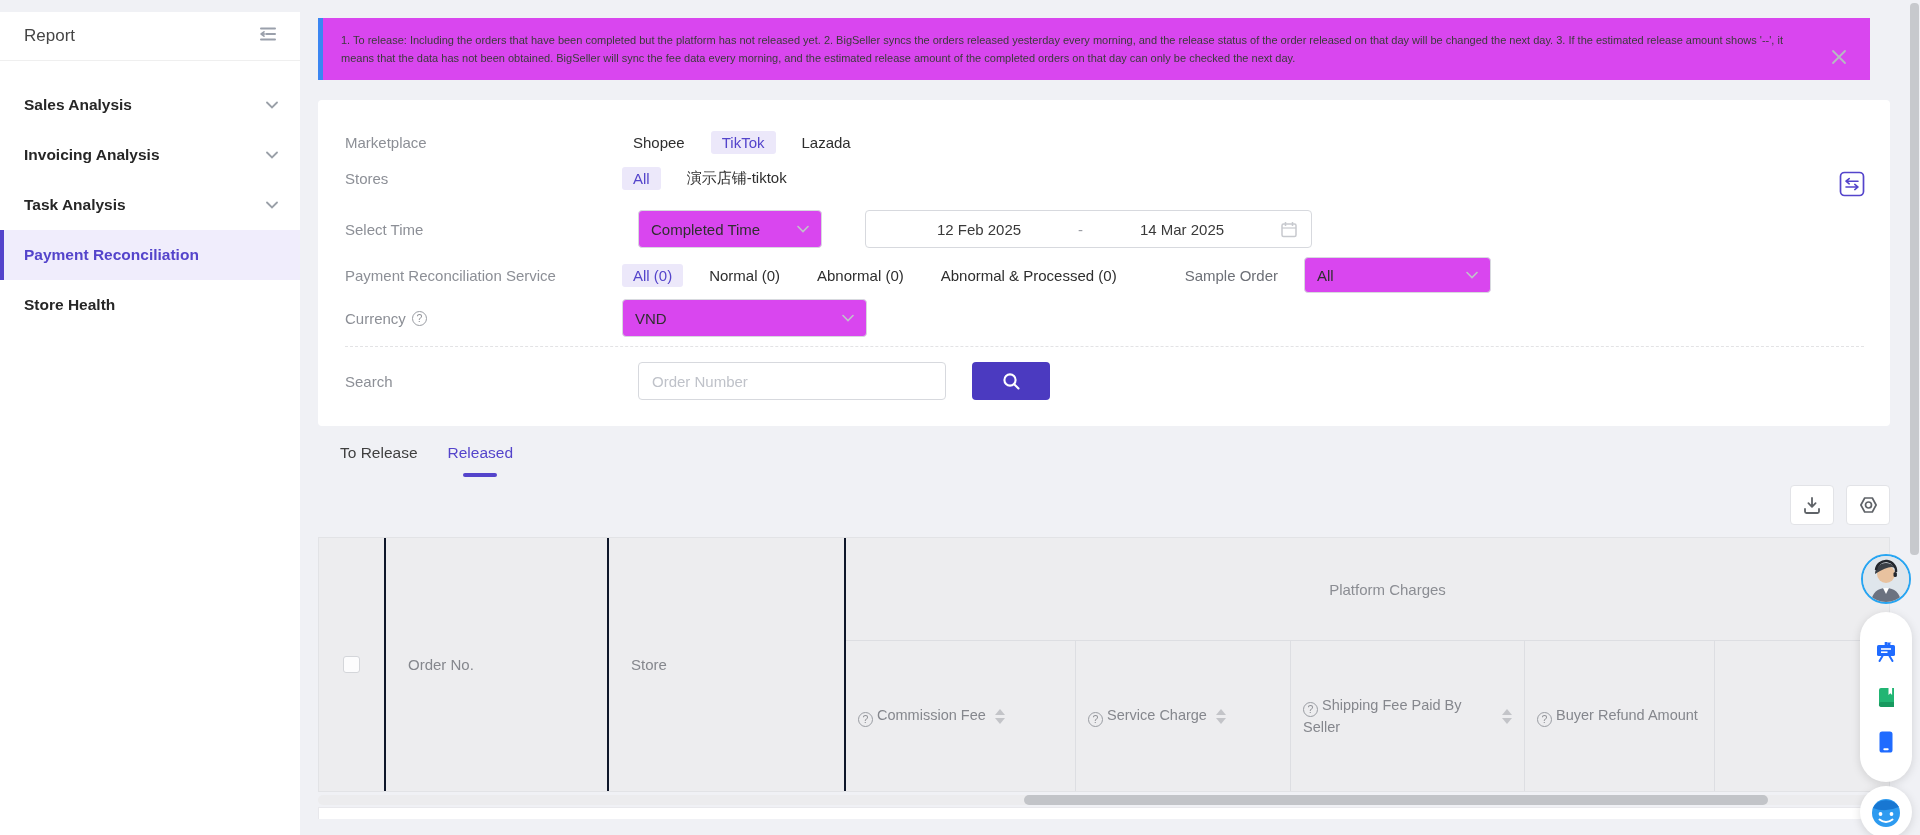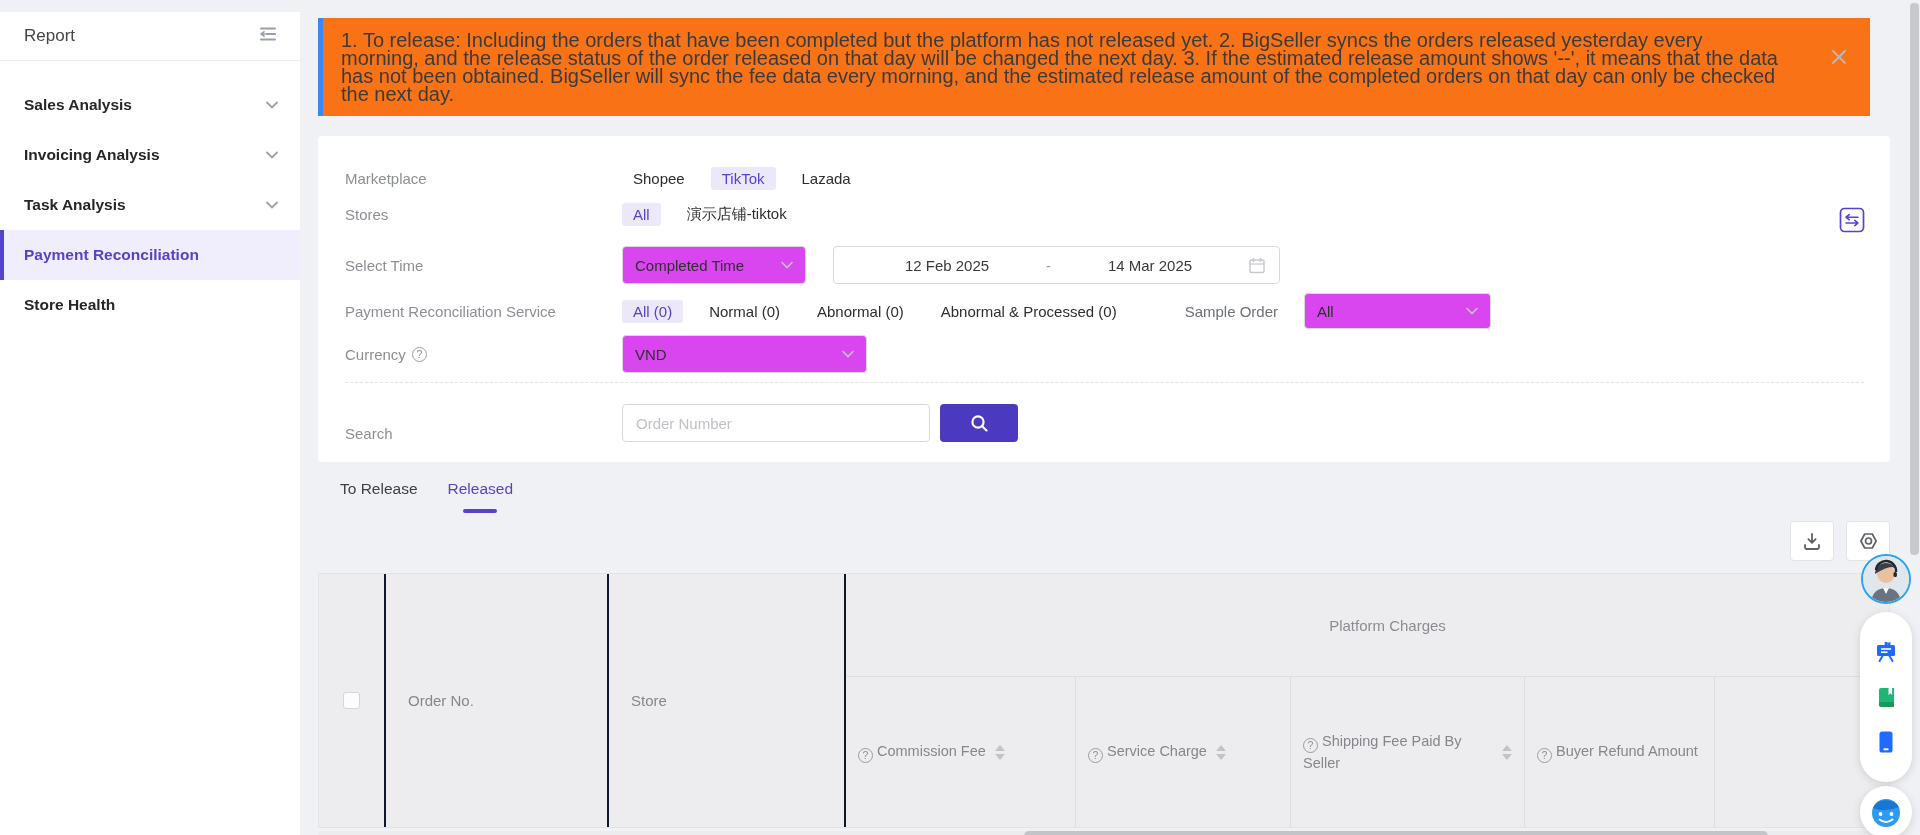--- a/index.html
+++ b/index.html
@@ -17,40 +17,40 @@
   .sidebar-title { font-size:17px; color:#454545; }
   .menu { padding-top:19px; }
   .menu-item { height:50px; display:flex; align-items:center; justify-content:space-between;
     padding:0 22px 0 24px; font-weight:700; font-size:15.5px; color:#262626; cursor:pointer; position:relative; }
   .menu-item.active { background:#f0edfc; color:#5444cb; }
   .menu-item.active::before { content:""; position:absolute; left:0; top:0; bottom:0; width:4px; background:#5444cb; }
   .chev { width:12px; height:8px; }
   
   .content { position:absolute; left:318px; top:0; width:1572px; }
   
-  .banner { margin-top:18px; width:1552px; background:#f97316; border-left:5px solid #3b86f2;
-    padding:13px 86px 13px 18px; font-size:20px; line-height:18px; color:#3b3b3b; position:relative; }
+  .banner { margin-top:18px; width:1552px; background:#d946ef; border-left:5px solid #3b86f2;
+    padding:13px 86px 13px 18px; font-size:11px; line-height:18px; color:#3b3b3b; position:relative; }
   .banner-close { position:absolute; right:22px; top:30px; width:18px; height:18px; cursor:pointer; }
   
   .panel { margin-top:20px; width:1572px; background:#fff; border-radius:4px;
     padding:24px 26px 20px 27px; position:relative; }
   .frow { display:flex; align-items:center; }
   .flabel { width:277px; flex:0 0 277px; color:#8c8f96; font-size:15px; display:flex; align-items:center; gap:6px; }
-  .h36 { height:36px; } .h50 { height:50px; } .h42 { height:42px; } .h44 { height:44px; }
+  .h36 { height:36px; } .h50 { height:50px;gap:16px; } .h42 { height:42px; } .h44 { height:44px; }
   .chip { font-size:15px; color:#2e2e2e; padding:3px 11px; border-radius:3px; margin-right:15px; cursor:pointer; white-space:nowrap; }
   .chip.sel { background:#ece8fa; color:#5444cb; }
   .select { height:38px; border:1px solid #d7d9de; border-radius:4px; background:#d946ef; cursor:pointer;
     display:flex; align-items:center; justify-content:space-between; padding:0 12px; font-size:15px; color:#2f2f2f; }
   .w-time { width:184px; } .w-sample { width:187px; height:36px; } .w-currency { width:245px; }
   .daterange { margin-left:27px; width:447px; height:38px; border:1px solid #d7d9de; border-radius:4px; cursor:pointer;
     display:flex; align-items:center; padding:0 14px; font-size:15px; color:#3a3a3a; background:#fff; }
   .daterange .d { flex:1; text-align:center; }
   .sample-label { margin-left:42px; margin-right:26px; color:#6d7077; font-size:15px; white-space:nowrap; }
   .dashed { border-top:1px dashed #e3e3e5; margin-top:6px; }
-  .mt8 { margin-top:8px; } .mt9 { margin-top:9px;align-items:flex-end; }
+  .mt8 { margin-top:8px; } .mt9 { margin-top:9px; }
   .qmark { display:inline-flex; width:15px; height:15px; border:1px solid #9a9da3; border-radius:50%;
     font-size:10.5px; color:#8f9196; align-items:center; justify-content:center; flex:0 0 15px; }
   .search-input { width:308px; height:38px; border:1px solid #d7d9de; border-radius:4px; padding:0 13px;
     font-size:15px; color:#2f2f2f; outline:none; font-family:"Liberation Sans", sans-serif; }
   .search-input::placeholder { color:#bfc2c9; }
   .search-btn { margin-left:10px; width:78px; height:38px; background:#4b3ac0; border:none; border-radius:4px;
     display:flex; align-items:center; justify-content:center; cursor:pointer; }
   .panel-toggle { position:absolute; right:24px; top:70px; width:28px; height:28px; cursor:pointer;
     display:flex; align-items:center; justify-content:center; }
   

